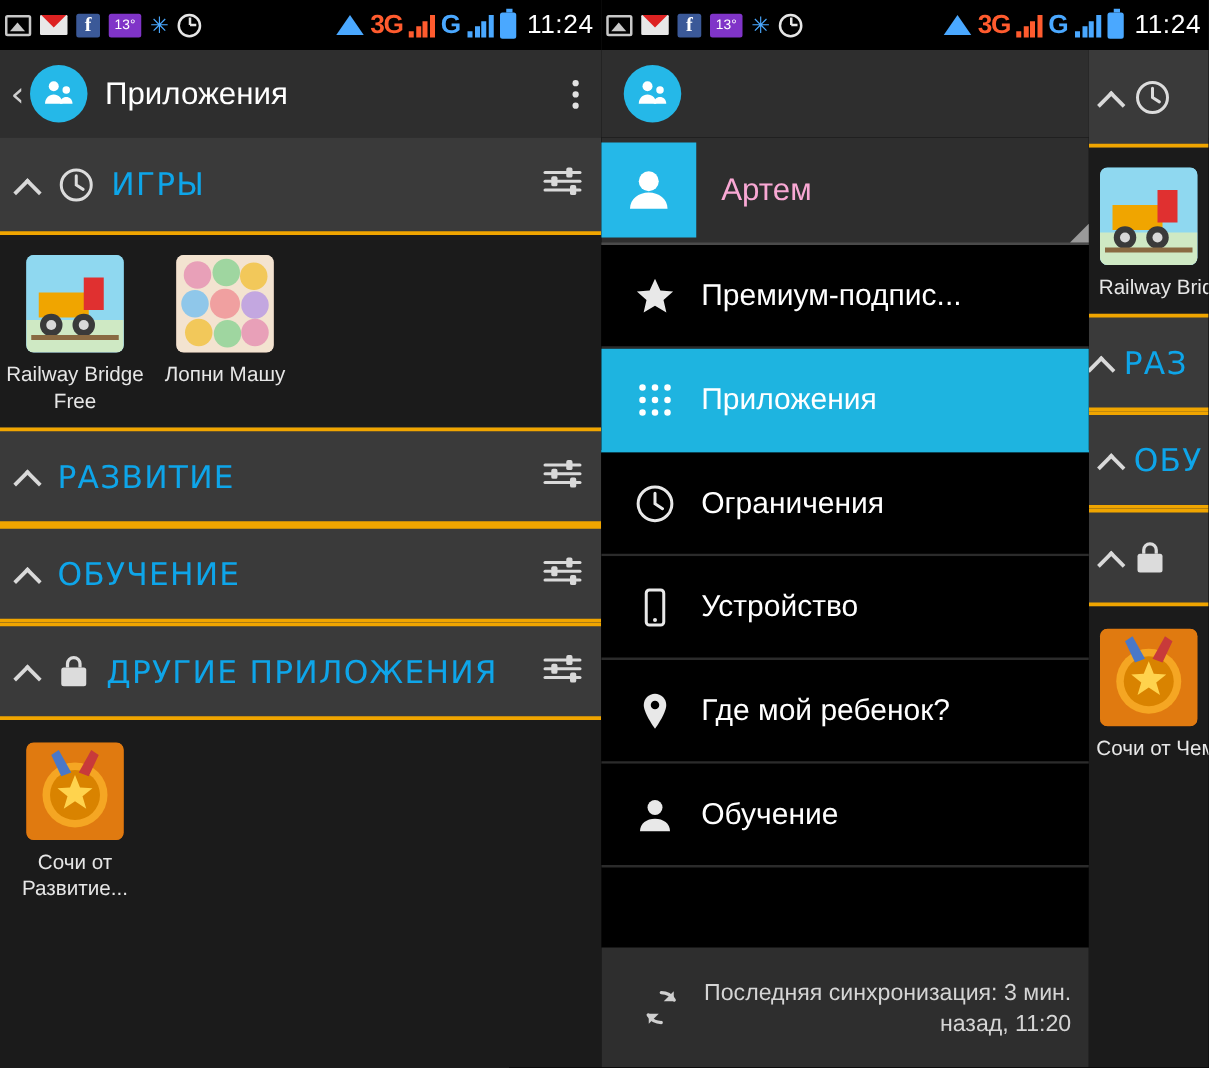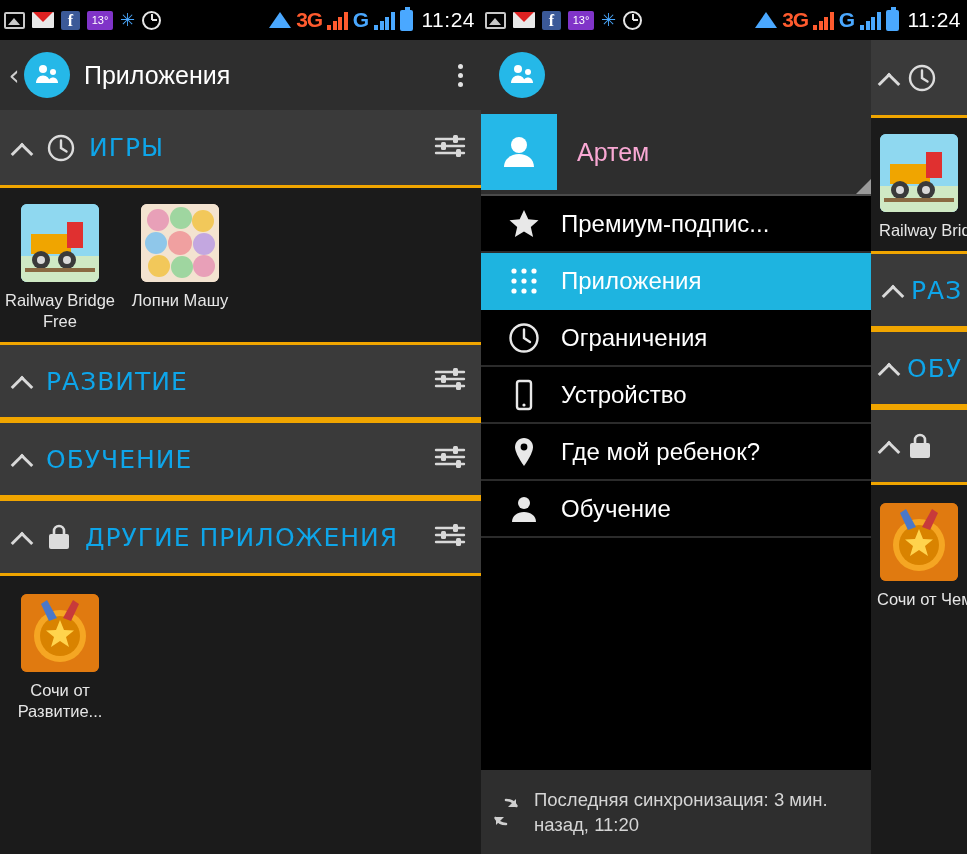--- a/index.html
+++ b/index.html
@@ -150,29 +150,29 @@
   .acct-avatar {
     width: 76px; height: 76px; background: #25b8e8; display: flex;
     align-items: center; justify-content: center; margin-left: 0; flex: none;
   }
   .acct-name { color: #f9a8d4; font-size: 25px; margin-left: 20px; }
   .drawer-head::after {
     content: ""; position: absolute; right: 0; bottom: 0;
     border-left: 15px solid transparent; border-bottom: 15px solid #9a9a9a;
   }
   .menu-item {
-    height: 57px; display: flex; align-items: center;
+    height: 83px; display: flex; align-items: center;
     border-bottom: 2px solid #2b2b2b; background: #000; padding-left: 14px;
   }
   .menu-item.selected { background: #1eb4e0; border-bottom-color: #1eb4e0; }
   .mi-icon { width: 58px; display: flex; align-items: center; justify-content: center; flex: none; }
   .mi-label { color: #fff; font-size: 24px; margin-left: 8px; white-space: nowrap; }
   .drawer-footer {
-    position: absolute; left: 0; right: 0; bottom: 0; height: 84px;
-    background: #2e2e2e; display: flex; align-items: center; padding: 0 10px 0 5px;
+    position: absolute; left: 0; right: 0; bottom: 0; height: 96px;
+    background: #2e2e2e; display: flex; align-items: center; padding: 0 10px 0 28px; text-align: right;
   }
   .sync-icon { width: 40px; flex: none; display: flex; align-items: center; justify-content: center; }
   .sync-text { color: #d5d5d5; font-size: 18.5px; line-height: 25px; margin-left: 8px; }
 
   
   .peek {
     position: absolute; top: 40px; right: 0; width: 96px; bottom: 0;
     background: #1b1b1b; overflow: hidden;
   }
   .peek .cat-row { padding-left: 10px; height: 78px; }
@@ -483,21 +483,21 @@
               <circle cx="20" cy="56" r="9" fill="#3a3a3a"></circle>
               <circle cx="20" cy="56" r="4" fill="#d9d9d9"></circle>
               <circle cx="46" cy="56" r="9" fill="#3a3a3a"></circle>
               <circle cx="46" cy="56" r="4" fill="#d9d9d9"></circle>
               <rect x="4" y="64" width="70" height="4" fill="#8a6a42"></rect>
             </svg>
           </div>
           <div class="app-name" style="white-space:nowrap;text-align:left;padding-left:8px;">Railway Bridge Fre</div>
         </div>
       </div>
-      <div class="cat-row" style="padding-left:12px;">
+      <div class="cat-row" style="padding-left:0;">
         <span class="chev-up" style="margin-right:6px;"></span>
         <span class="cat-label">Раз</span>
       </div>
       <div class="cat-row" style="padding-left:8px;">
         <span class="chev-up" style="margin-right:6px;"></span>
         <span class="cat-label">Обу</span>
       </div>
       <div class="cat-row" style="padding-left:8px;">
         <span class="chev-up" style="margin-right:6px;"></span>
         <span class="cat-icon" style="margin-right:0;">

